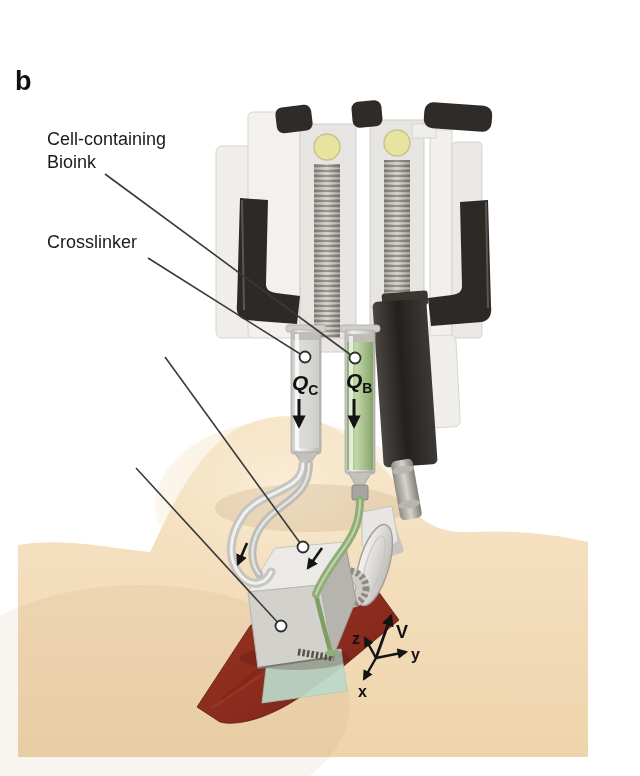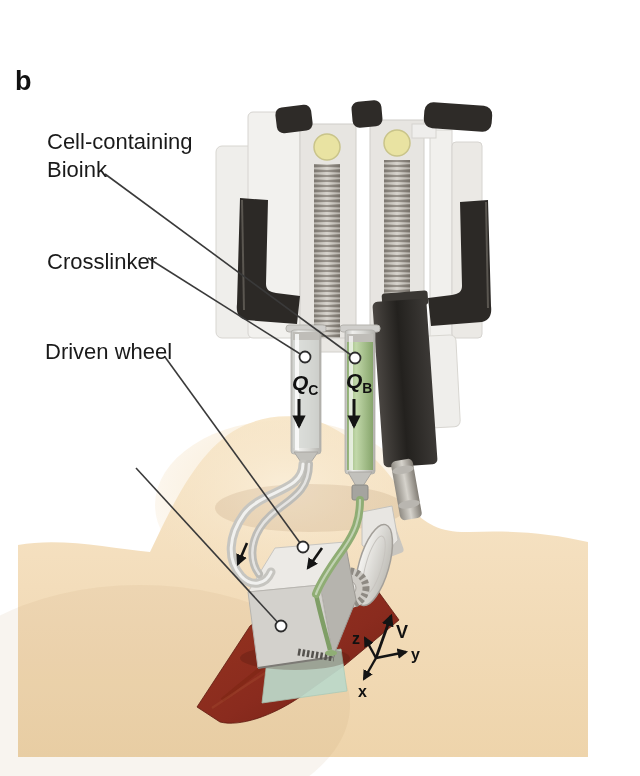--- a/index.html
+++ b/index.html
@@ -1,22 +1,22 @@
 <!DOCTYPE html>
 <html><head>
 <meta charset="utf-8">
 <style>
   html,body{margin:0;padding:0;background:#fff;}
   .figure{position:relative;width:640px;height:776px;background:#ffffff;overflow:hidden;
           font-family:"Liberation Sans", sans-serif;}
   .figure svg{position:absolute;left:0;top:0;}
   .panel-label{position:absolute;left:15px;top:66px;font-size:27px;font-weight:bold;color:#111;}
-  .lbl{position:absolute;font-size:22px;color:#1a1a1a;line-height:1.28;white-space:nowrap;}
+  .lbl{position:absolute;font-size:18px;color:#1a1a1a;line-height:1.28;white-space:nowrap;}
   .lbl-bioink{left:47px;top:128px;}
-  .lbl-crosslinker{left:47px;top:248px;}
+  .lbl-crosslinker{left:47px;top:231px;}
   .lbl-wheel{left:45px;top:338px;}
   .lbl-printhead{left:48px;top:428px;}
   .qtxt{font-weight:bold;font-style:italic;font-size:21px;fill:#111;}
   .qsub{font-size:14px;font-style:normal;}
   .axlbl{font-weight:bold;font-size:16px;fill:#111;}
   .vlbl{font-weight:bold;font-size:18px;fill:#111;}
 </style>
 </head>
 <body>
 
@@ -236,18 +236,15 @@
 
   <div class="lbl lbl-bioink">
     <span>Cell-containing</span><br>
     <span>Bioink</span>
   </div>
 
   <div class="lbl lbl-crosslinker">
     <span>Crosslinker</span>
   </div>
 
-  <div class="lbl lbl-wheel">
-    <span>Driven wheel</span>
-  </div>
 
 
 </div>
 
 </body></html>

